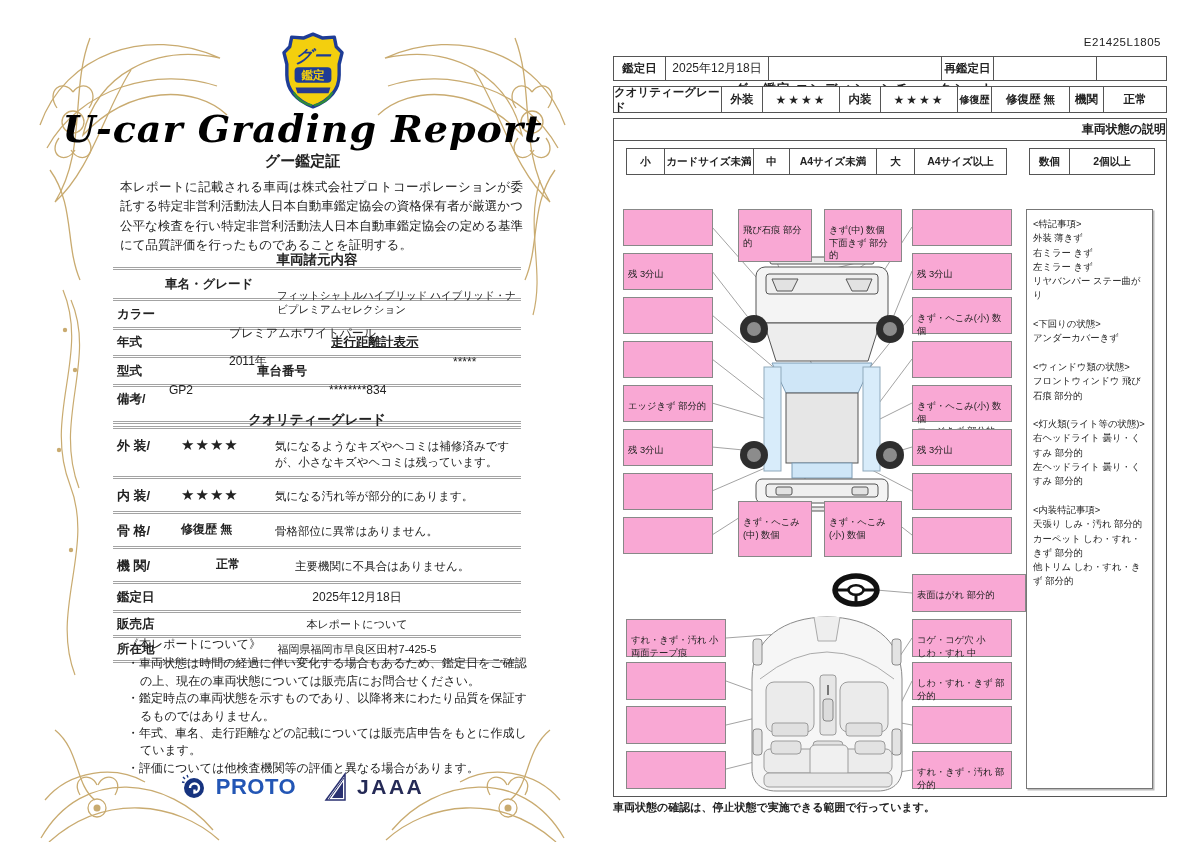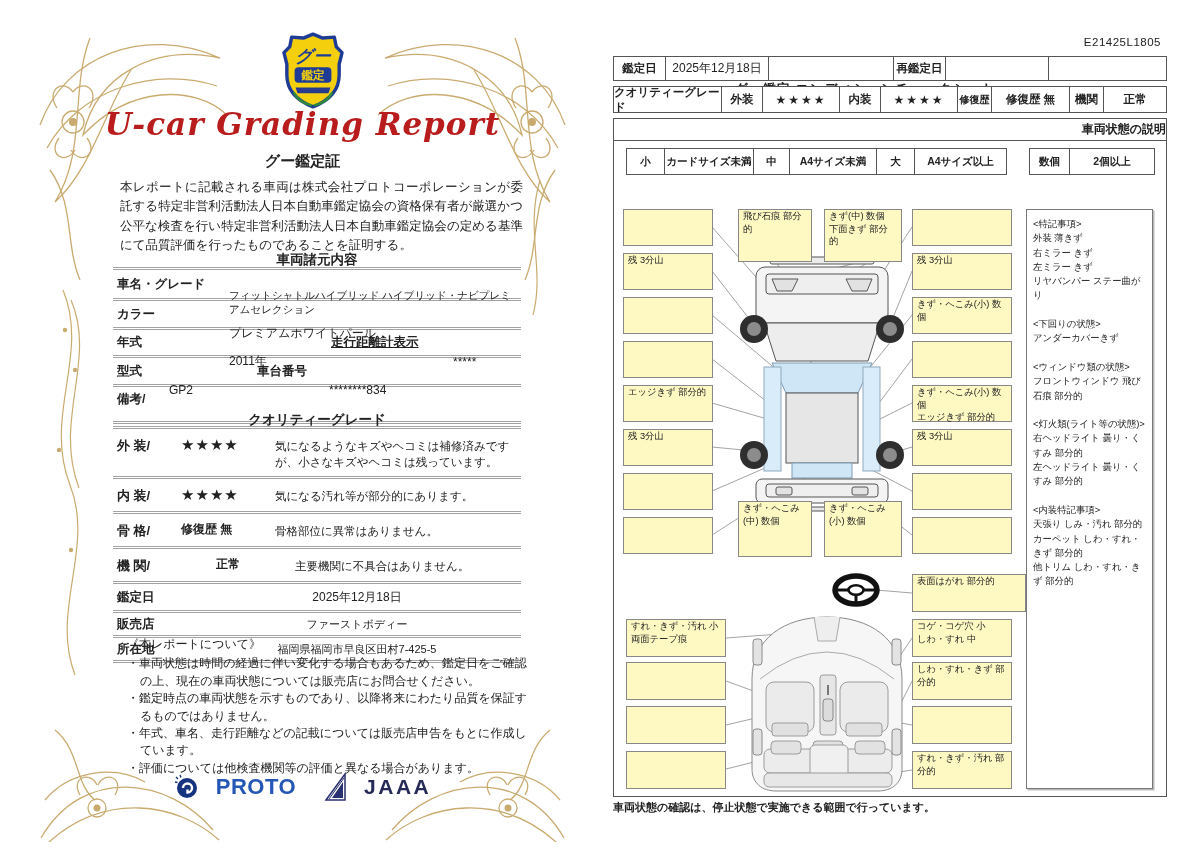--- a/index.html
+++ b/index.html
@@ -4,21 +4,21 @@
 <style>
   html,body{margin:0;padding:0;background:#fff;}
   .canvas{position:relative;width:1200px;height:848px;background:#ffffff;overflow:hidden;
           font-family:"Liberation Sans","DejaVu Sans",sans-serif;color:#222;}
   
   .pageL{position:absolute;left:35px;top:30px;width:535px;height:812px;}
   .flourish{position:absolute;left:0;top:0;z-index:0;}
   .badge{position:absolute;left:247px;top:2px;z-index:2;}
   .lp-title{position:absolute;left:0;top:76px;width:100%;text-align:center;z-index:2;
             font-family:"DejaVu Serif","Liberation Serif",serif;font-style:italic;font-weight:bold;
-            font-size:31px;color:#b91c1c;letter-spacing:1px;}
+            font-size:38px;color:#000000;letter-spacing:1px;}
   .lp-sub{position:absolute;left:0;top:122px;width:100%;text-align:center;font-size:15px;font-weight:bold;z-index:2;}
   .lp-intro{position:absolute;left:85px;top:148px;width:403px;font-size:12.5px;line-height:1.55;text-align:justify;z-index:2;}
   .lp-sec-title{position:absolute;width:408px;left:78px;text-align:center;font-size:13.5px;font-weight:bold;z-index:2;}
   .spec{position:absolute;left:78px;top:237px;width:408px;z-index:2;background:transparent;}
   .srow{border-top:3px double #a3a3a3;display:flex;align-items:center;padding:0 4px;}
   .srow:last-child{border-bottom:3px double #a3a3a3;}
   .slabel{font-weight:600;font-size:12.5px;flex:none;}
   .sval{font-size:12px;margin-top:38px;}
   .grade{position:absolute;left:78px;top:396px;width:408px;z-index:2;}
   .grow{border-top:3px double #a3a3a3;display:flex;align-items:flex-start;padding:7px 4px 6px 4px;}
@@ -28,41 +28,41 @@
   .gdesc{flex:1;font-size:11.5px;line-height:1.4;padding-top:2px;}
   .irow{border-top:3px double #a3a3a3;display:flex;align-items:center;height:24px;padding:0 4px;}
   .irow:last-child{border-bottom:3px double #a3a3a3;}
   .ilabel{flex:none;width:80px;font-weight:bold;font-size:12.5px;}
   .ival{flex:1;text-align:center;font-size:12px;}
   .ival.small{font-size:11px;}
   .lp-notes{position:absolute;left:92px;top:606px;width:400px;font-size:12px;line-height:1.45;z-index:2;}
   .lp-notes .nt{margin-bottom:2px;}
   .lp-notes .ni{padding-left:13px;text-indent:-13px;}
   .logos{position:absolute;left:0;top:742px;width:100%;display:flex;justify-content:center;gap:28px;align-items:center;z-index:2;}
-  .logo-group{display:flex;align-items:center;gap:16px;}
+  .logo-group{display:flex;align-items:center;gap:9px;}
   .proto-word{font-size:22px;font-weight:800;color:#2356b5;letter-spacing:.5px;}
   .jaaa-word{font-size:21px;font-weight:800;color:#252a56;letter-spacing:2.5px;}
   
   .pageR{position:absolute;left:605px;top:30px;width:562px;height:792px;font-size:11px;}
   .rp-title{position:absolute;left:0;top:4px;width:520px;text-align:center;font-size:13px;font-weight:bold;letter-spacing:1px;margin-top:46px;}
   .rp-code{position:absolute;right:6px;top:6px;font-size:11.5px;letter-spacing:.5px;}
   .tbl{position:absolute;left:8px;display:flex;border:1.5px solid #555;background:#fff;}
   .cell{border-left:1px solid #555;display:flex;align-items:center;justify-content:center;
         font-size:11.5px;font-weight:bold;overflow:hidden;}
   .cell:first-child{border-left:none;}
   .cell.norm{font-weight:normal;font-size:12px;}
   .cell.stars{letter-spacing:2px;font-size:12px;}
   .mainbox{position:absolute;left:8px;top:88px;width:552px;height:677px;border:1.5px solid #555;background:#fff;}
   .sec-head{height:21px;line-height:21px;text-align:right;font-size:12px;font-weight:bold;border-bottom:1.5px solid #555;}
   .legend{position:absolute;display:flex;border:1px solid #555;height:25px;background:#fff;}
   .lcell{border-left:1px solid #555;display:flex;align-items:center;justify-content:center;font-size:10.5px;font-weight:bold;}
   .lcell:first-child{border-left:none;}
   .tire-note{position:absolute;left:12px;top:62px;font-size:9.8px;font-weight:bold;line-height:1.55;}
-  .lb{position:absolute;border:1px solid #888;background:#fef9c3;font-size:9.3px;line-height:1.35;
-      padding:0 4px;white-space:pre-line;z-index:2;box-sizing:border-box;}
+  .lb{position:absolute;border:1px solid #888;background:#f9a8d4;font-size:9.3px;line-height:1.35;
+      padding:14px 4px;white-space:pre-line;z-index:2;box-sizing:border-box;}
   .sp-notes{position:absolute;left:412px;top:90px;width:127px;height:580px;border:1px solid #777;
             box-shadow:1.5px 1.5px 0 #bbb;background:#fff;font-size:9.4px;line-height:1.52;
             padding:7px 6px;white-space:pre-line;z-index:2;box-sizing:border-box;}
   .diagram-svg{position:absolute;left:0;top:0;z-index:1;}
   .foot-note{position:absolute;left:8px;top:770px;font-size:11px;font-weight:bold;}
 </style>
 </head>
 <body>
 
 <div class="canvas">
@@ -117,21 +117,21 @@
     </div>
 
     <div class="lp-title">U-car Grading Report</div>
     <div class="lp-sub">グー鑑定証</div>
     <div class="lp-intro">本レポートに記載される車両は株式会社プロトコーポレーションが委託する特定非営利活動法人日本自動車鑑定協会の資格保有者が厳選かつ公平な検査を行い特定非営利活動法人日本自動車鑑定協会の定める基準にて品質評価を行ったものであることを証明する。</div>
 
     <div class="lp-sec-title" style="top:221px;">車両諸元内容</div>
 
     <div class="spec">
       <div class="srow" style="height:28px;">
-        <span class="slabel" style="width:112px;">車名・グレード</span>
+        <span class="slabel" style="width:112px;margin-left:48px;">車名・グレード</span>
         <span class="sval" style="font-size:10.5px;">フィットシャトルハイブリッド ハイブリッド・ナビプレミアムセレクション</span>
       </div>
       <div class="srow" style="height:26px;">
         <span class="slabel" style="width:112px;">カラー</span>
         <span class="sval">プレミアムホワイトパール</span>
       </div>
       <div class="srow" style="height:25px;">
         <span class="slabel" style="width:112px;">年式</span>
         <span class="sval" style="width:102px;">2011年</span>
         <span class="slabel" style="width:122px;text-decoration:underline;">走行距離計表示</span>
@@ -170,21 +170,21 @@
         <span class="glabel">機 関/</span>
         <span class="gval small" style="text-align:center;padding-right:20px;">正常</span>
         <span class="gdesc">主要機関に不具合はありません。</span>
       </div>
       <div class="irow" style="height:26px;">
         <span class="ilabel">鑑定日</span>
         <span class="ival">2025年12月18日</span>
       </div>
       <div class="irow" style="height:22px;">
         <span class="ilabel">販売店</span>
-        <span class="ival small">ファーストボディー</span>
+        <span class="ival small">本レポートについて</span>
       </div>
       <div class="irow" style="height:22px;">
         <span class="ilabel">所在地</span>
         <span class="ival small">福岡県福岡市早良区田村7-425-5</span>
       </div>
     </div>
 
     <div class="lp-notes">
       <div class="nt">《本レポートについて》</div>
       <div class="ni">・車両状態は時間の経過に伴い変化する場合もあるため、鑑定日をご確認の上、現在の車両状態については販売店にお問合せください。</div>
@@ -215,21 +215,21 @@
 
   <div class="pageR">
 
     <div class="rp-title">グー鑑定  コンディションチェックシート</div>
     <div class="rp-code">E21425L1805</div>
 
     <div class="tbl" style="top:26px;width:552px;height:23px;">
       <div class="cell" style="width:51px;">鑑定日</div>
       <div class="cell norm" style="width:102px;">2025年12月18日</div>
       <div class="cell norm" style="width:124px;"></div>
-      <div class="cell" style="width:51px;">再鑑定日</div>
+      <div class="cell" style="width:51px;margin-left:48px;">再鑑定日</div>
       <div class="cell norm" style="width:102px;"></div>
       <div class="cell norm" style="flex:1;"></div>
     </div>
 
     <div class="tbl" style="top:56px;width:552px;height:25px;">
       <div class="cell" style="width:107px;">クオリティーグレード</div>
       <div class="cell" style="width:40px;">外装</div>
       <div class="cell stars" style="width:76px;">★★★★</div>
       <div class="cell" style="width:40px;">内装</div>
       <div class="cell stars" style="width:76px;">★★★★</div>

